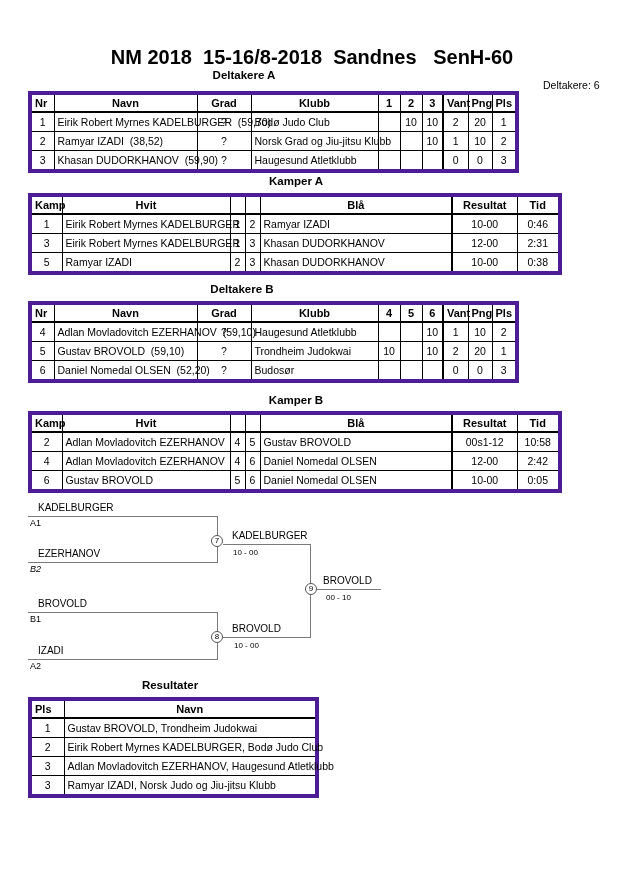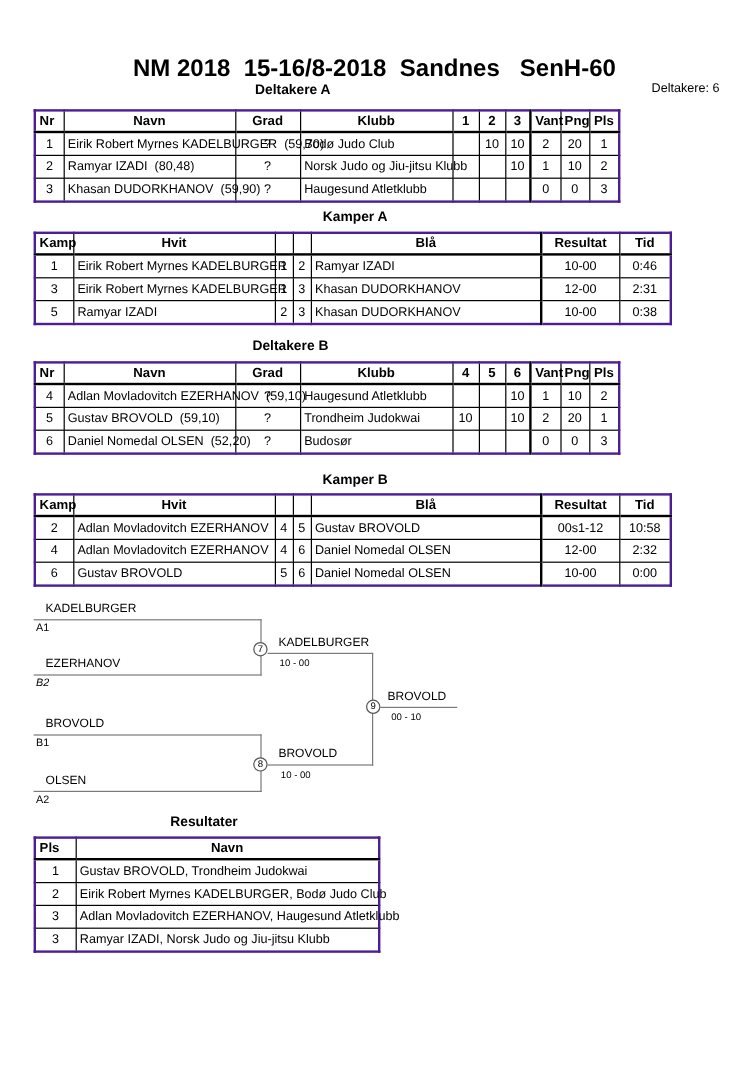--- a/index.html
+++ b/index.html
@@ -1,22 +1,22 @@
 <!DOCTYPE html>
 <html><head>
 <meta charset="utf-8">
 <style>
   html,body{margin:0;padding:0;background:#e8e8e8;}
   .page{position:relative;width:630px;height:891px;background:#ffffff;overflow:hidden;
         font-family:"Liberation Sans",sans-serif;color:#000;}
   .abs{position:absolute;}
   .page-title{font-size:20px;font-weight:bold;white-space:pre;transform:translateX(-50%);}
   .sec-title{font-size:11.5px;font-weight:bold;white-space:pre;transform:translateX(-50%);}
-  .count{font-size:10.5px;white-space:pre;}
-  table.t{position:absolute;border-collapse:collapse;table-layout:fixed;border:2px solid #4c1d95;}
+  .count{font-size:10.5px;white-space:pre;margin-top:11px;}
+  table.t{position:absolute;border-collapse:collapse;table-layout:fixed;border:4px solid #4c1d95;}
   table.t th{font-size:11px;font-weight:bold;height:16px;line-height:16px;
              border:1px solid #000;border-bottom:2px solid #000;padding:0 3px;white-space:pre;overflow:visible;}
   table.t td{font-size:10.5px;height:18px;line-height:18px;border:1px solid #000;
              padding:0 3px;white-space:pre;overflow:visible;}
   .al{text-align:left;} .ac{text-align:center;}
   .gl{border-left:2px solid #000 !important;text-align:center;}
   .ov{position:relative;z-index:2;white-space:pre;}
   
   .bl{position:absolute;background:#7a7a7a;}
   .bname{position:absolute;font-size:10px;white-space:pre;}
@@ -69,23 +69,23 @@
         <td class="al"><span class="ov">Bodø Judo Club</span></td>
         <td class="ac"></td>
         <td class="ac">10</td>
         <td class="ac">10</td>
         <td class="ac gl">2</td>
         <td class="ac">20</td>
         <td class="ac">1</td>
       </tr>
       <tr>
         <td class="ac">2</td>
-        <td class="al"><span class="ov">Ramyar IZADI  (80,48)</span></td>
-        <td class="ac">?</td>
-        <td class="al"><span class="ov">Norsk Judo og Jiu-jitsu Klubb</span></td>
+        <td class="al"><span class="ov">Ramyar IZADI  (38,52)</span></td>
+        <td class="ac">?</td>
+        <td class="al"><span class="ov">Norsk Grad og Jiu-jitsu Klubb</span></td>
         <td class="ac"></td>
         <td class="ac"></td>
         <td class="ac">10</td>
         <td class="ac gl">1</td>
         <td class="ac">10</td>
         <td class="ac">2</td>
       </tr>
       <tr>
         <td class="ac">3</td>
         <td class="al"><span class="ov">Khasan DUDORKHANOV  (59,90)</span></td>
@@ -257,43 +257,43 @@
         <td class="ac gl">00s1-12</td>
         <td class="ac">10:58</td>
       </tr>
       <tr>
         <td class="ac">4</td>
         <td class="al"><span class="ov">Adlan Movladovitch EZERHANOV</span></td>
         <td class="ac">4</td>
         <td class="ac">6</td>
         <td class="al"><span class="ov">Daniel Nomedal OLSEN</span></td>
         <td class="ac gl">12-00</td>
-        <td class="ac">2:32</td>
+        <td class="ac">2:42</td>
       </tr>
       <tr>
         <td class="ac">6</td>
         <td class="al"><span class="ov">Gustav BROVOLD</span></td>
         <td class="ac">5</td>
         <td class="ac">6</td>
         <td class="al"><span class="ov">Daniel Nomedal OLSEN</span></td>
         <td class="ac gl">10-00</td>
-        <td class="ac">0:00</td>
+        <td class="ac">0:05</td>
       </tr>
     </tbody>
   </table>
 
   <div>
 
     <div class="bname" style="left:38px;top:502px;">KADELBURGER</div>
     <div class="bseed" style="left:30px;top:518px;">A1</div>
     <div class="bname" style="left:38px;top:548px;">EZERHANOV</div>
     <div class="bseed" style="left:30px;top:564px;font-style:italic;">B2</div>
     <div class="bname" style="left:38px;top:598px;">BROVOLD</div>
     <div class="bseed" style="left:30px;top:614px;text-align:center;">B1</div>
-    <div class="bname" style="left:38px;top:645px;">OLSEN</div>
+    <div class="bname" style="left:38px;top:645px;">IZADI</div>
     <div class="bseed" style="left:30px;top:661px;">A2</div>
 
     <div class="bl" style="left:28px;top:516px;width:190px;height:1px;"></div>
     <div class="bl" style="left:28px;top:562px;width:190px;height:1px;"></div>
     <div class="bl" style="left:217px;top:516px;width:1px;height:47px;"></div>
     <div class="bl" style="left:223px;top:544px;width:88px;height:1px;"></div>
     <div class="bl" style="left:28px;top:612px;width:190px;height:1px;"></div>
     <div class="bl" style="left:28px;top:659px;width:190px;height:1px;"></div>
     <div class="bl" style="left:217px;top:612px;width:1px;height:48px;"></div>
     <div class="bl" style="left:223px;top:637px;width:88px;height:1px;"></div>

